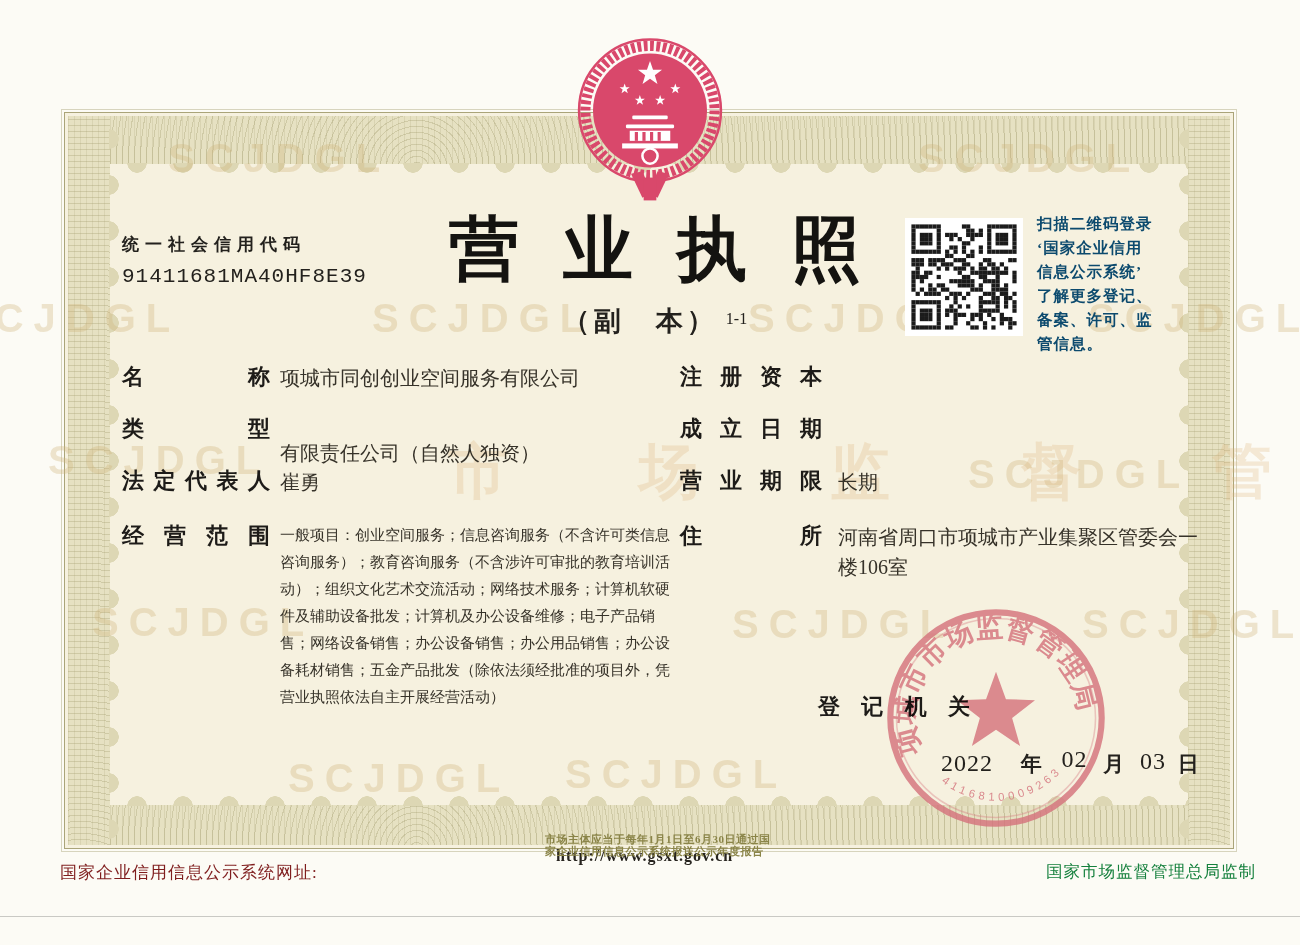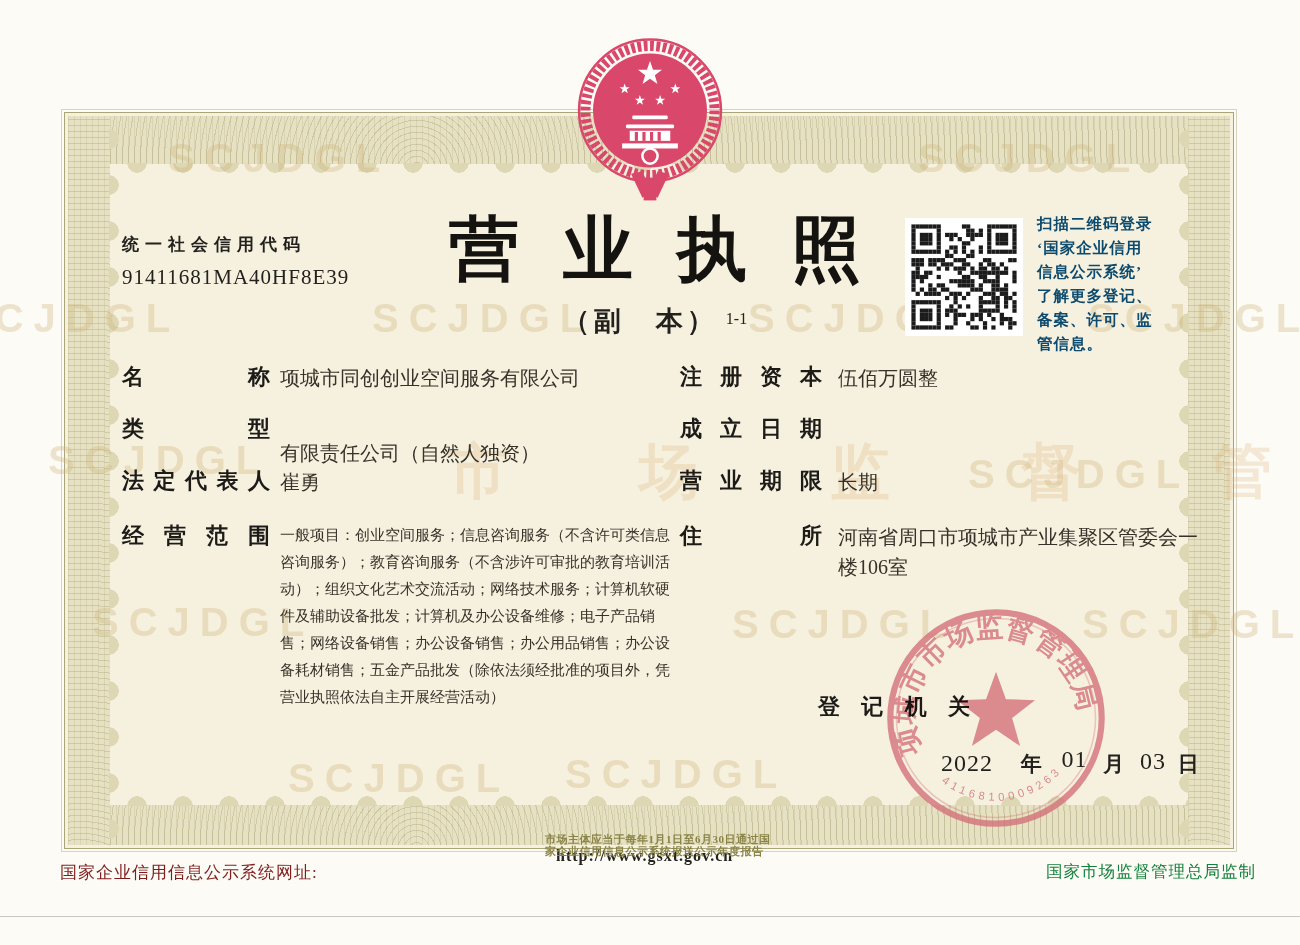--- a/index.html
+++ b/index.html
@@ -38,21 +38,21 @@
   
   .wm { position:absolute; z-index:3; font-family:"Liberation Sans",sans-serif; font-weight:700;
         font-size:40px; letter-spacing:10px; color:rgba(205,180,120,.33); pointer-events:none; }
   .wm-cn { position:absolute; z-index:3; font-weight:700; font-size:60px; letter-spacing:58px;
         color:rgba(220,178,118,.26); pointer-events:none; white-space:nowrap; }
   
   .content { position:absolute; inset:0; z-index:4; }
   .credit { position:absolute; left:122px; top:233px; }
   .credit-label { font-family:"Liberation Sans",sans-serif; font-weight:700; font-size:17px;
         letter-spacing:6px; color:#23211d; }
-  .credit-code  { margin-top:9px; font-size:21px; letter-spacing:1px; color:#23211d; }
+  .credit-code  { margin-top:9px; font-size:21px; letter-spacing:1px; color:#23211d;font-family:Liberation Mono, monospace; }
   .title { position:absolute; left:375px; top:203px; width:560px; text-align:center;
         font-family:"Liberation Sans",sans-serif; font-weight:900; font-size:70px;
         letter-spacing:44px; text-indent:44px; color:#141310; white-space:nowrap; }
   .subtitle-row { position:absolute; left:375px; top:303px; width:560px; text-align:center; white-space:nowrap; }
   .subtitle { display:inline-block; font-size:27px; font-weight:700; color:#23211d; letter-spacing:4px; }
   .copy-num { display:inline-block; font-size:16px; color:#23211d; vertical-align:6px; margin-left:4px; }
   .qr { position:absolute; left:905px; top:218px; width:118px; height:118px; }
   .qr-caption { position:absolute; left:1037px; top:212px; width:170px;
         font-size:15.5px; font-weight:700; line-height:1.55; color:#0c4a6e; letter-spacing:1px; }
   
@@ -475,21 +475,20 @@
         <span>围</span>
       </div>
     <div class="fvalue lv scope" style="top:522px">一般项目：创业空间服务；信息咨询服务（不含许可类信息咨询服务）；教育咨询服务（不含涉许可审批的教育培训活动）；组织文化艺术交流活动；网络技术服务；计算机软硬件及辅助设备批发；计算机及办公设备维修；电子产品销售；网络设备销售；办公设备销售；办公用品销售；办公设备耗材销售；五金产品批发（除依法须经批准的项目外，凭营业执照依法自主开展经营活动）</div>
 
     <div class="flabel rw justify-chars" style="top:362px">
         <span>注</span>
         <span>册</span>
         <span>资</span>
         <span>本</span>
       </div>
-    <div class="fvalue rv" style="top:365px">伍佰万圆整</div>
 
     <div class="flabel rw justify-chars" style="top:414px">
         <span>成</span>
         <span>立</span>
         <span>日</span>
         <span>期</span>
       </div>
 
     <div class="flabel rw justify-chars" style="top:466px">
         <span>营</span>
@@ -507,21 +506,21 @@
 
     <div class="flabel regorg justify-chars">
         <span>登</span>
         <span>记</span>
         <span>机</span>
         <span>关</span>
       </div>
     <div class="dateline">
       <span class="num d-year">2022</span>
       <span class="cn d-yu">年</span>
-      <span class="num d-month">01</span>
+      <span class="num d-month">02</span>
       <span class="cn d-mu">月</span>
       <span class="num d-day">03</span>
       <span class="cn">日</span>
     </div>
 
     <svg class="seal" viewBox="0 0 230 230">
       <circle cx="115" cy="115" r="103" fill="none" stroke="#d4737c" stroke-width="6"></circle>
       <circle cx="115" cy="115" r="97" fill="none" stroke="rgba(212,115,124,.45)" stroke-width="1.5"></circle>
       <polygon fill="#d4737c" points="115,70 105.3,96.7 77,97.6 99.3,115.1 91.5,142.4 115,126.5 138.5,142.4 130.7,115.1 153,97.6 124.7,96.7"></polygon>
       <defs>

